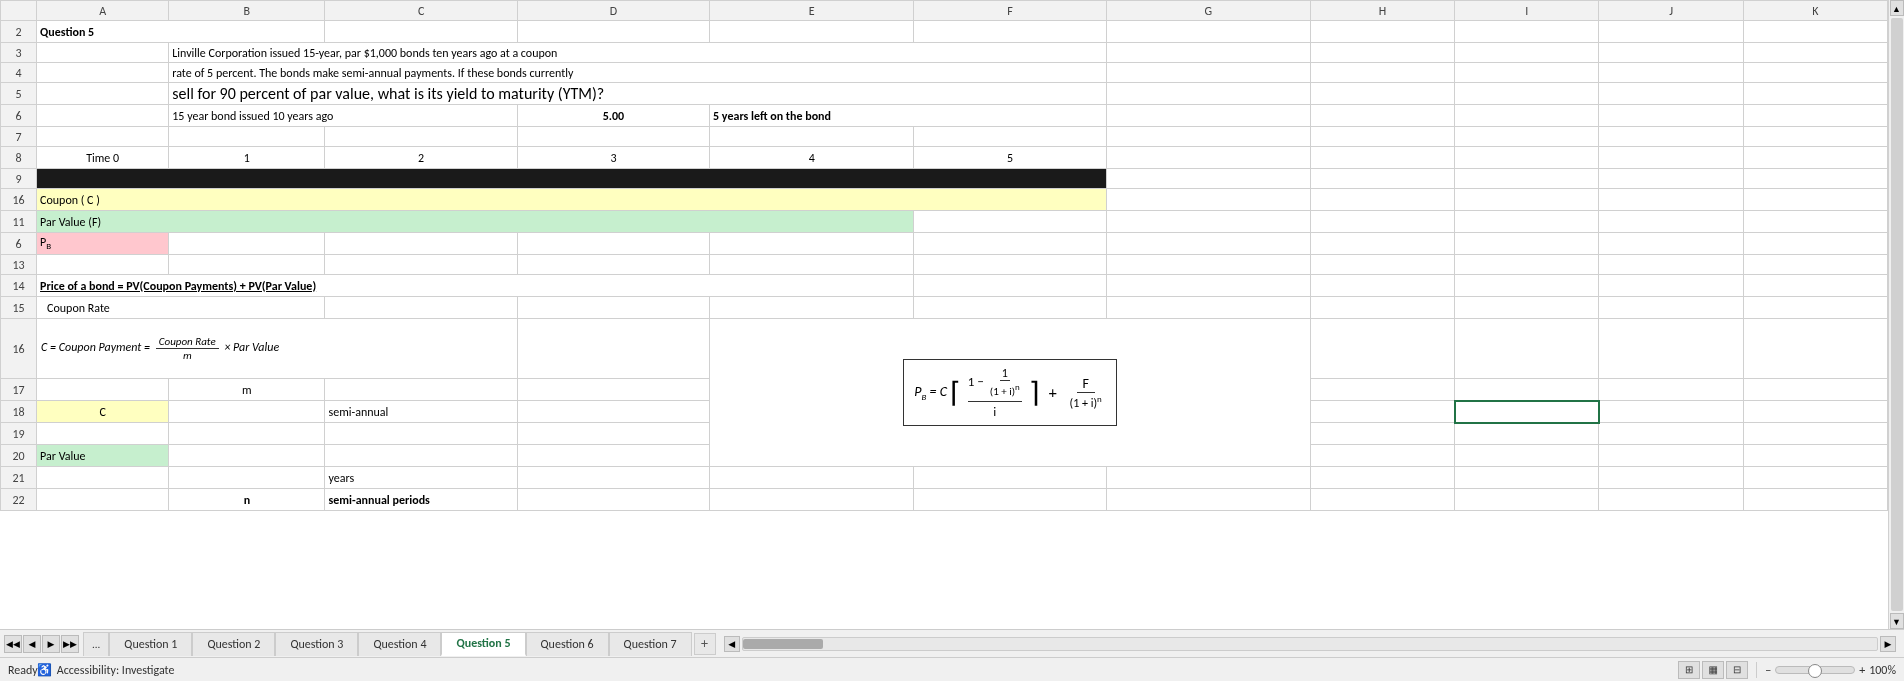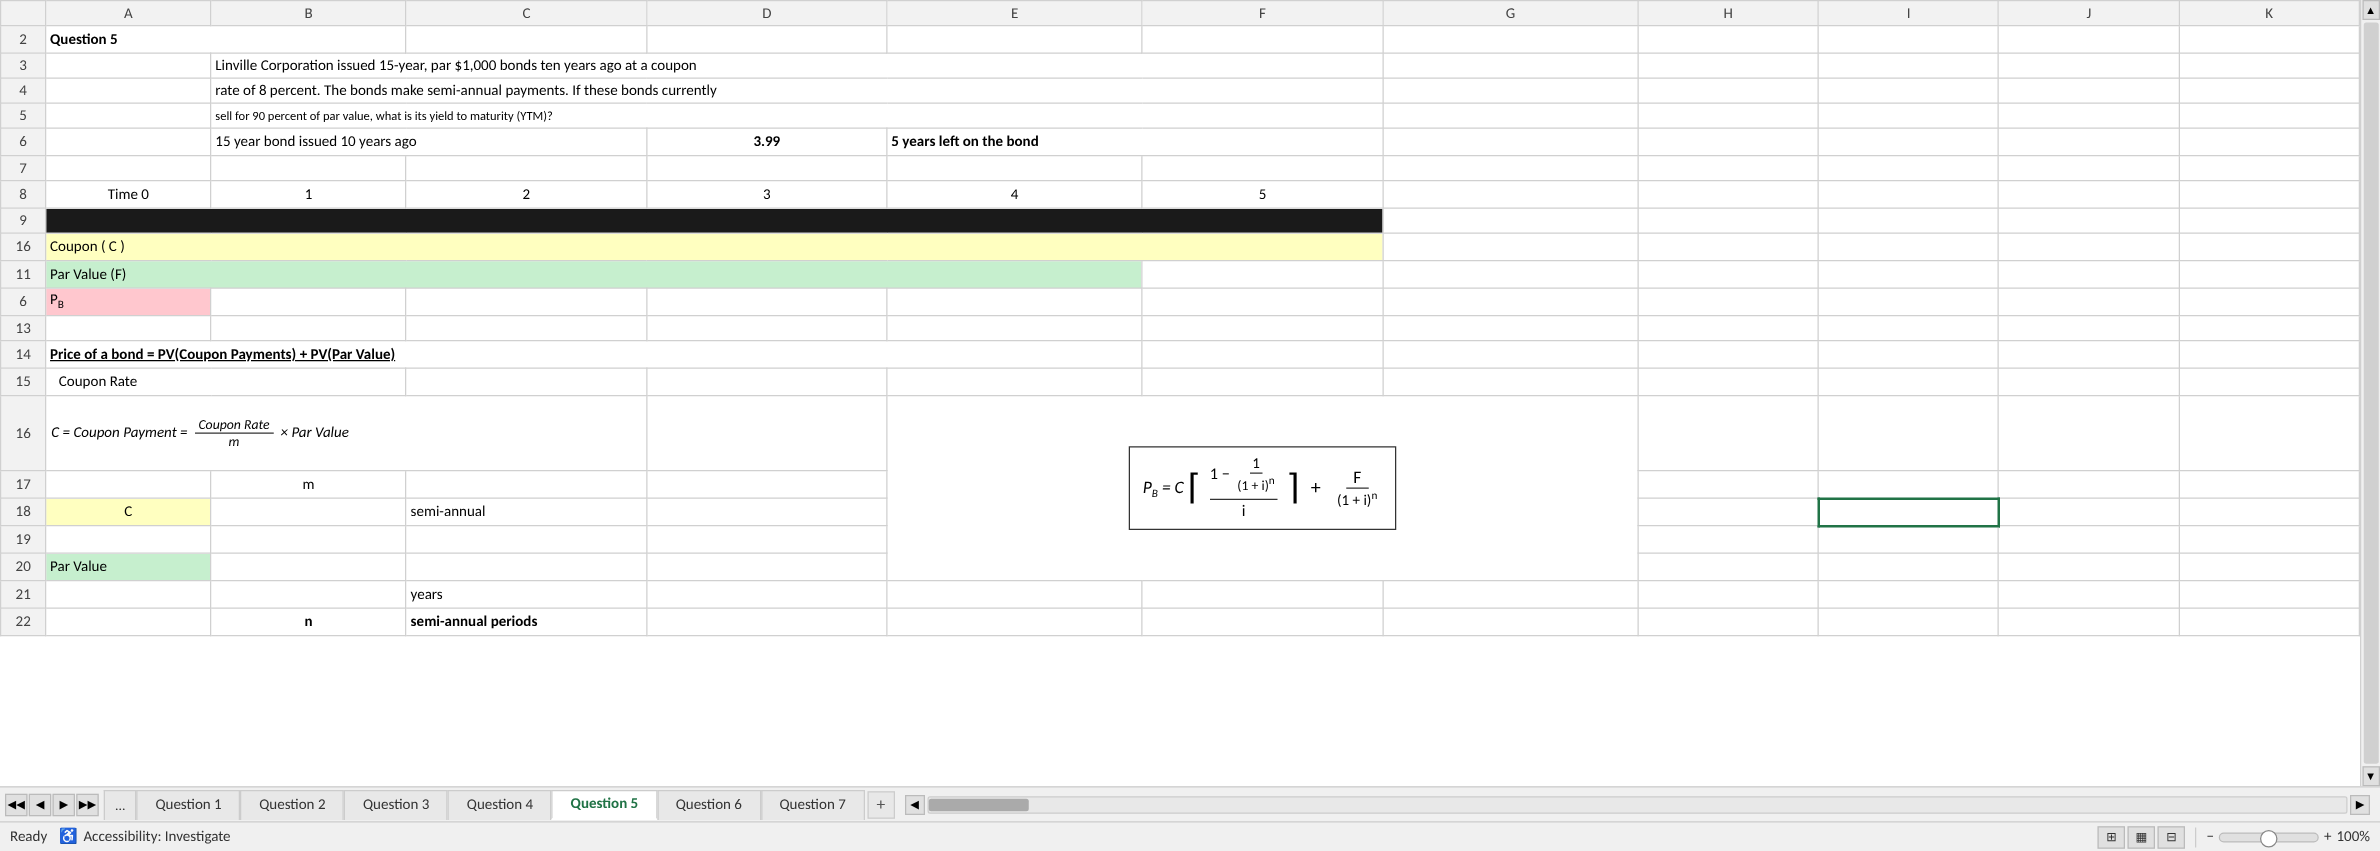--- a/index.html
+++ b/index.html
@@ -86,21 +86,21 @@
       align-items: center;
       justify-content: space-between;
       background: #f0f0f0;
       border-top: 1px solid #ccc;
       height: 24px;
       padding: 0 8px;
       font-size: 12px;
       color: #333;
     }
 
-    .status-left { display: flex; align-items: center; gap: 10px; }
+    .status-left { display: flex; align-items: flex-start; }
     .status-right { display: flex; align-items: center; gap: 8px; }
 
     .zoom-bar {
       display: flex; align-items: center; gap: 4px;
     }
 
     .view-btns { display: flex; gap: 2px; }
     .view-btn {
       width: 22px; height: 18px;
       background: #e0e0e0;
@@ -187,44 +187,44 @@
             <td></td>
             <td></td>
             <td></td>
             <td></td>
             <td></td>
           </tr>
 
           <tr class="h18">
             <td class="row-header">4</td>
             <td></td>
-            <td colspan="5" style="font-size:12px;">rate of 8 percent. The bonds make semi-annual payments. If these bonds currently</td>
+            <td colspan="5" style="font-size:12px;">rate of 5 percent. The bonds make semi-annual payments. If these bonds currently</td>
             <td></td>
             <td></td>
             <td></td>
             <td></td>
             <td></td>
           </tr>
 
           <tr class="h18">
             <td class="row-header">5</td>
             <td></td>
-            <td colspan="5" style="font-size:10px;margin-top:40px;">sell for 90 percent of par value, what is its yield to maturity (YTM)?</td>
+            <td colspan="5" style="font-size:16px;margin-top:40px;">sell for 90 percent of par value, what is its yield to maturity (YTM)?</td>
             <td></td>
             <td></td>
             <td></td>
             <td></td>
             <td></td>
           </tr>
 
           <tr class="h22">
             <td class="row-header">6</td>
             <td></td>
             <td colspan="2" style="font-size:12px;">15 year bond issued 10 years ago</td>
-            <td class="bold cell-align-center">3.99</td>
+            <td class="bold cell-align-center">5.00</td>
             <td class="bold" colspan="2">5 years left on the bond</td>
             <td></td>
             <td></td>
             <td></td>
             <td></td>
             <td></td>
           </tr>
 
           <tr class="h18">
             <td class="row-header">7</td>

